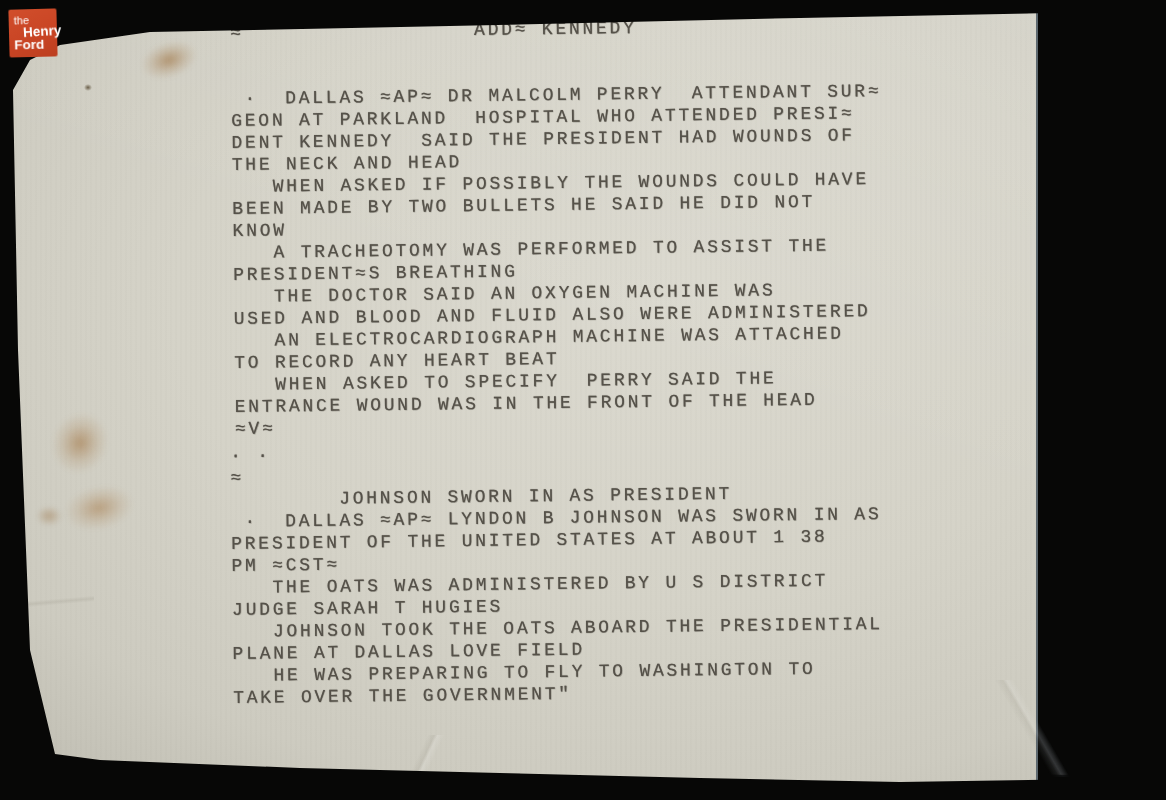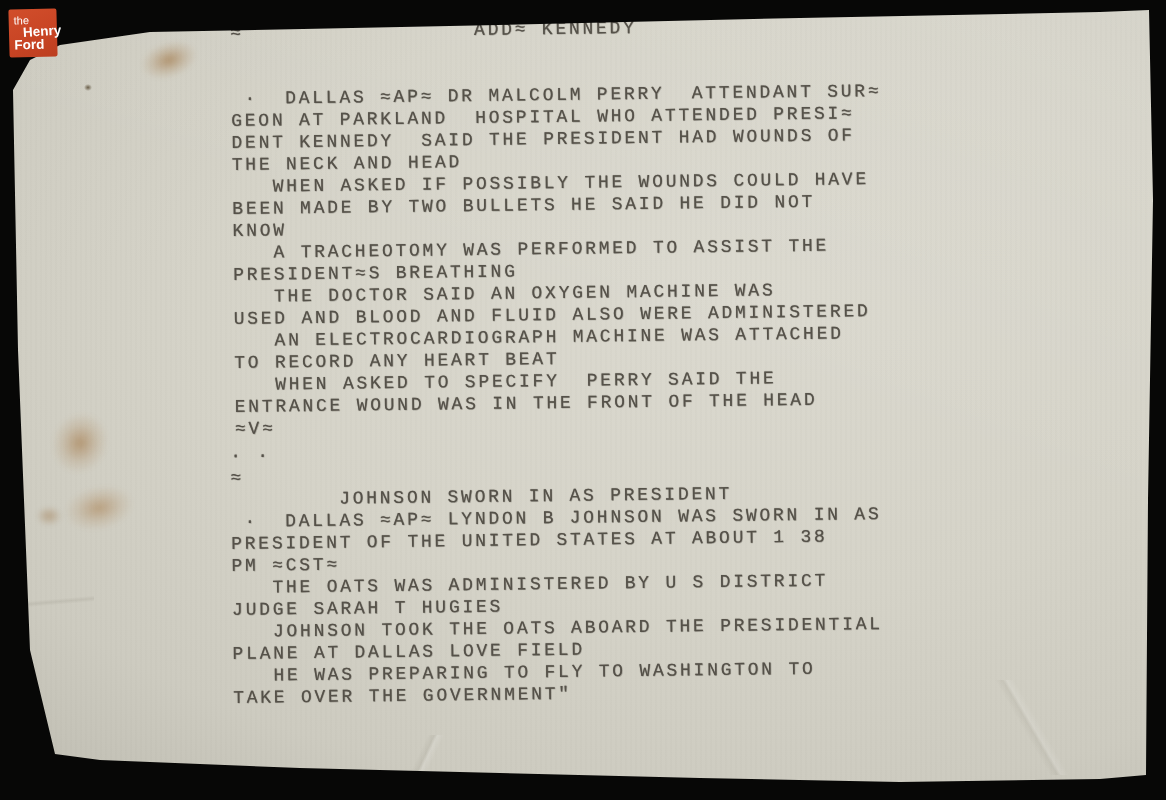--- a/index.html
+++ b/index.html
@@ -12,21 +12,21 @@
     width: 1166px;
     height: 800px;
     overflow: hidden;
     background: #070706;
     font-family: "Liberation Sans", sans-serif;
   }
   
   .paper {
     position: absolute;
     left: 0; top: 0;
-    width: 1166px; height: 800px;
+    width: 1036px; height: 800px;
     clip-path: polygon(
       30px 60px, 60px 45px, 150px 32px, 450px 26px, 800px 18px, 1100px 12px, 1149px 10px,
       1153px 200px, 1148px 500px, 1146px 775px,
       1100px 779px, 900px 782px, 700px 778px, 500px 773px, 300px 768px, 100px 760px, 55px 754px,
       30px 650px, 18px 350px, 13px 90px
     );
     background:
       linear-gradient(200deg, rgba(255,255,255,0.10) 0%, rgba(255,255,255,0.0) 45%),
       repeating-linear-gradient(90deg, rgba(60,55,40,0.015) 0 2px, rgba(0,0,0,0) 2px 5px),
       radial-gradient(ellipse 90% 75% at 62% 38%, #dbd9cf 0%, #d5d3c8 50%, #cdcbc0 82%, #c2c0b5 100%);

